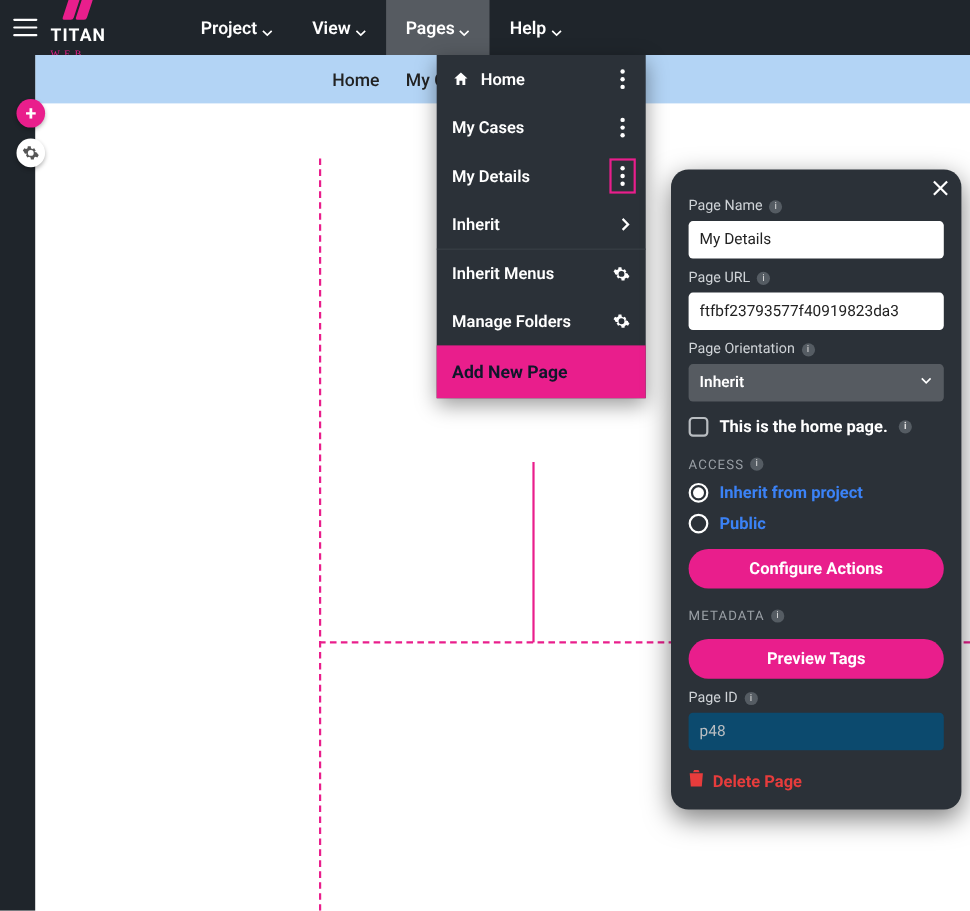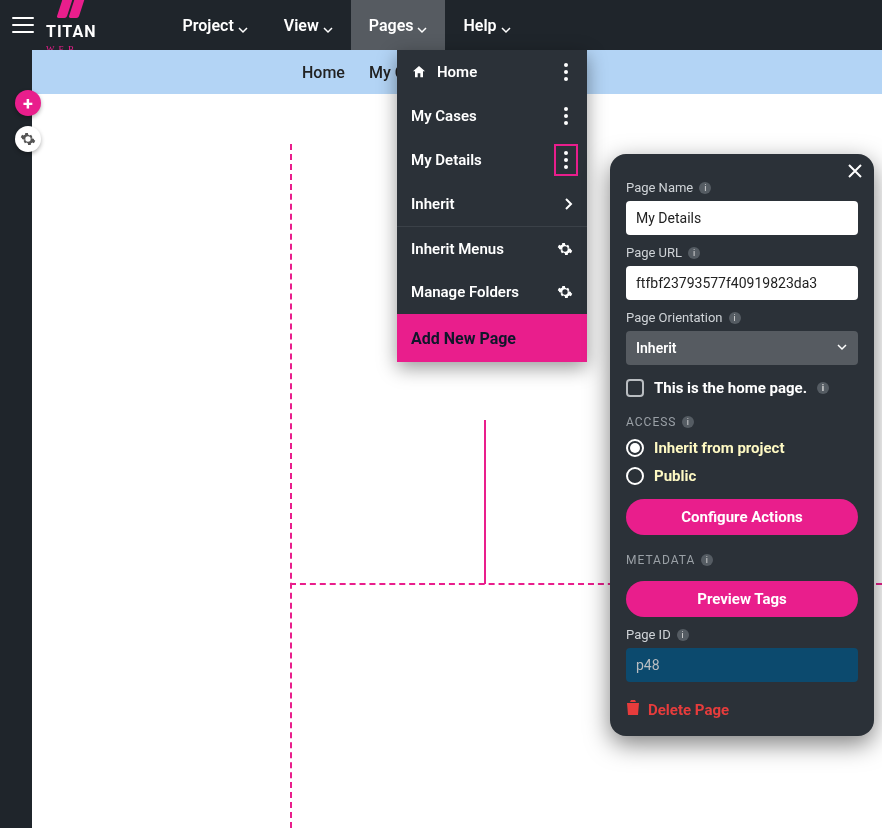--- a/index.html
+++ b/index.html
@@ -49,21 +49,21 @@
   .panel { position: absolute; left: 610px; top: 154px; width: 264px; background: #2b3138; border-radius: 16px; box-shadow: 0 8px 24px rgba(0,0,0,0.5); padding: 16px 16px 16px 16px; z-index: 20; color: #e6e8ea; }
   .panel .close { position: absolute; right: 10px; top: 8px; cursor: pointer; color: #fff; }
   .panel .label { font-size: 13px; color: #cfd3d7; margin-top: 10px; margin-bottom: 6px; display: flex; align-items: center; gap: 6px; }
   .panel .label .info { width: 12px; height: 12px; background: #555c63; color: #ddd; border-radius: 50%; font-size: 9px; display: flex; align-items: center; justify-content: center; }
   .panel input[type="text"] { width: 100%; height: 34px; border: none; border-radius: 4px; background: #fff; padding: 0 10px; font-size: 14px; color: #222; }
   .panel input[readonly] { background: #0c4a6e; color: #b9bdc1; }
   .panel .select { width: 100%; height: 34px; background: #565b61; border-radius: 4px; display: flex; align-items: center; justify-content: space-between; padding: 0 10px; font-size: 14px; font-weight: 600; color: #fff; cursor: pointer; }
   .panel .check-row { display: flex; align-items: center; gap: 10px; margin-top: 14px; font-size: 15px; font-weight: 700; color: #fff; }
   .panel .check { width: 18px; height: 18px; border: 2px solid #b9bdc1; border-radius: 4px; cursor: pointer; }
   .panel .section { font-size: 12px; color: #9aa0a6; letter-spacing: 1px; margin-top: 18px; display: flex; align-items: center; gap: 6px; }
-  .panel .radio-row { display: flex; align-items: center; gap: 10px; margin-top: 10px; font-size: 15px; font-weight: 700; color: #fef9c3; cursor: pointer; }
+  .panel .radio-row { display: flex; align-items: center; gap: 10px; margin-top: 10px; font-size: 15px; font-weight: 700; color: #3b82f6; cursor: pointer; }
   .panel .radio { width: 18px; height: 18px; border: 2px solid #fff; border-radius: 50%; display: flex; align-items: center; justify-content: center; }
   .panel .radio.checked::after { content: ""; width: 10px; height: 10px; background: #fff; border-radius: 50%; }
   .panel .btn { width: 100%; height: 36px; background: #e91e8c; color: #fff; border: none; border-radius: 18px; font-size: 15px; font-weight: 700; margin-top: 14px; cursor: pointer; }
   .panel .delete { display: flex; align-items: center; gap: 8px; color: #e73c3c; font-weight: 700; font-size: 15px; margin-top: 18px; cursor: pointer; }
 </style>
 </head>
 <body>
 
 <div class="topbar">
   <div class="hamburger">

